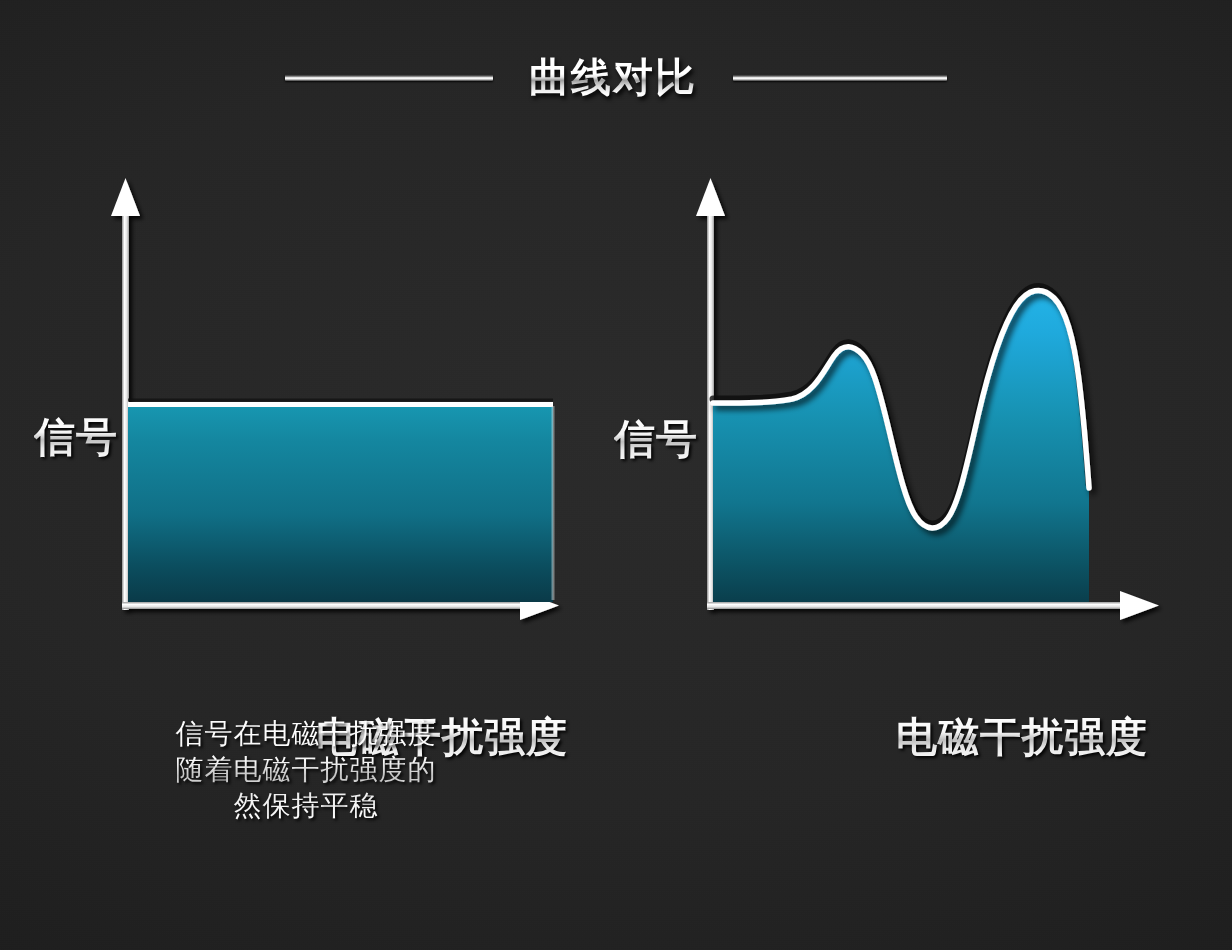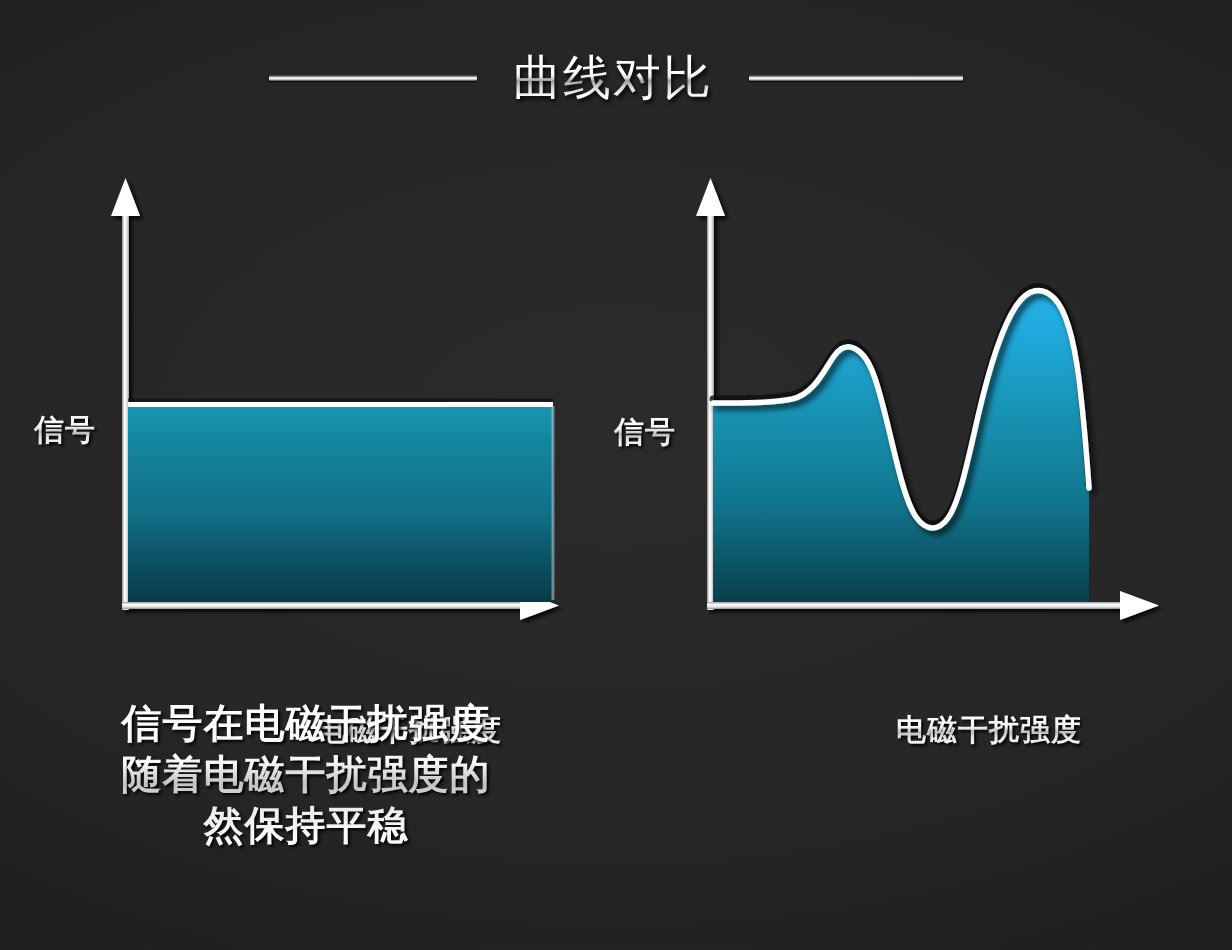--- a/index.html
+++ b/index.html
@@ -42,22 +42,22 @@
     width: 208px;
     height: 7px;
     border-radius: 1px;
     background: linear-gradient(to bottom,
         #1a1a1a 0%, #3a3a3a 18%, #8c8c8c 36%,
         #f2f2f2 52%, #ffffff 62%, #cfcfcf 76%, #6a6a6a 92%, #2a2a2a 100%);
     box-shadow: 0 1px 2px rgba(0,0,0,.85);
   }
   .title-rule.right { width: 214px; }
   #page-title {
-    font-size: 48px;
-    font-weight: normal;
+    font-size: 40px;
+    font-weight: bold;
     letter-spacing: 2px;
     line-height: 1;
     background: linear-gradient(to bottom,
         #ffffff 0%, #ffffff 42%, #e8e8e8 50%,
         #9d9d9d 58%, #d8d8d8 72%, #ffffff 92%);
     -webkit-background-clip: text;
     background-clip: text;
     color: transparent;
     -webkit-text-fill-color: transparent;
     text-shadow: none;
@@ -74,21 +74,21 @@
     position: absolute;
     left: 0; top: 0;
     width: 600px;
     height: 470px;
   }
   .plot svg { display: block; }
 
   
   .axis-label {
     position: absolute;
-    font-size: 30px;
+    font-size: 41px;
     font-weight: bold;
     letter-spacing: 1px;
     white-space: nowrap;
     background: linear-gradient(to bottom,
         #ffffff 0%, #f6f6f6 40%, #bdbdbd 54%, #eaeaea 70%, #ffffff 100%);
     -webkit-background-clip: text;
     background-clip: text;
     color: transparent;
     -webkit-text-fill-color: transparent;
     filter: drop-shadow(2px 2px 1.5px rgba(0,0,0,.95));
@@ -108,23 +108,23 @@
     line-height: 1.1;
     background: linear-gradient(to bottom,
         #ffffff 0%, #fbfbfb 38%, #a8a8a8 53%, #e2e2e2 68%, #ffffff 100%);
     -webkit-background-clip: text;
     background-clip: text;
     color: transparent;
     -webkit-text-fill-color: transparent;
     filter: drop-shadow(2px 3px 2px rgba(0,0,0,.95));
   }
   .caption-desc {
-    margin-top: 8px;
-    font-size: 40px;
-    font-weight: bold;
+    margin-top: 26px;
+    font-size: 28px;
+    font-weight: normal;
     line-height: 1.28;
     letter-spacing: 1px;
     background: linear-gradient(to bottom,
         #ffffff 0%, #f7f7f7 42%, #c2c2c2 56%, #ededed 72%, #ffffff 100%);
     -webkit-background-clip: text;
     background-clip: text;
     color: transparent;
     -webkit-text-fill-color: transparent;
     filter: drop-shadow(2px 2px 1.5px rgba(0,0,0,.95));
   }

